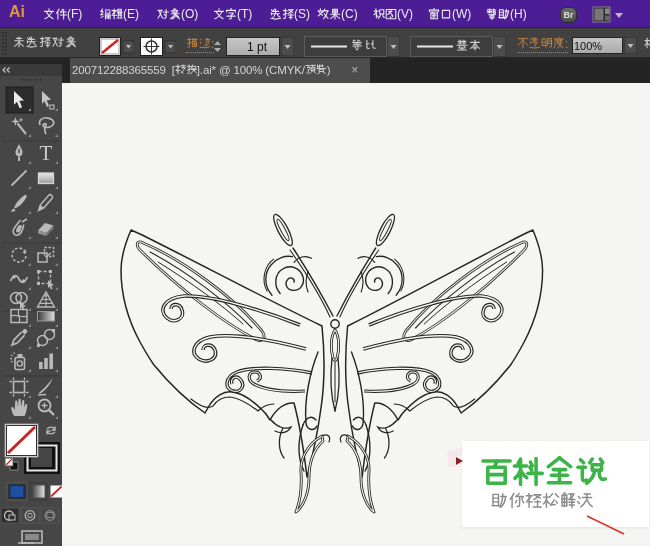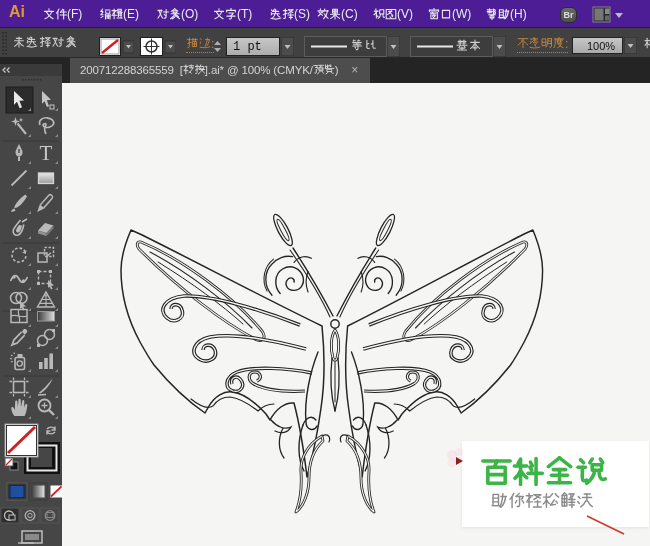--- a/index.html
+++ b/index.html
@@ -330,21 +330,21 @@
             <path d="M12 14 L20 24"></path>
             <path d="M10 38 C16 42 16 50 10 56"></path>
             <path d="M8 84 C32 92 62 92 90 82"></path>
           </g>
         </g>
       </svg><span style="color:#c9883f;font-size:12px">:</span></div>
 <svg class="abs" style="left:213px;top:12px" width="9" height="14">
       <path d="M1 5 L4.5 1 L8 5 Z" fill="#adadad"></path>
       <path d="M1 8 L8 8 L4.5 12 Z" fill="#adadad"></path>
     </svg>
-<div class="abs" style="left:226px;top:9px;width:54px;height:19px;background:linear-gradient(#c6c6c6,#adadad);border:1px solid #222;font-size:12px;color:#111;line-height:18px;padding-left:6px;font-family:Liberation Mono, monospace">1 pt</div>
+<div class="abs" style="left:226px;top:9px;width:54px;height:19px;background:linear-gradient(#c6c6c6,#adadad);border:1px solid #222;font-size:12px;color:#111;line-height:18px;padding-left:20px;font-family:Liberation Sans, sans-serif">1 pt</div>
 <svg class="abs" style="left:281px;top:9px" width="13" height="19">
       <rect x="0" y="0" width="13" height="19" fill="#4c4c4c" stroke="#2a2a2a"></rect>
       <path d="M3.5 8 L9.5 8 L6.5 12 Z" fill="#c0c0c0"></path>
     </svg>
 <div class="abs" style="left:304px;top:8px;width:83px;height:21px;background:#3d3d3d;border:1px solid #5c5c5c"></div>
 <svg class="abs" style="left:309px;top:8px" width="40" height="21">
       <line x1="2" y1="10.5" x2="38" y2="10.5" stroke="#e8e8e8" stroke-width="2"></line>
     </svg>
 <div class="ctxt" style="left:351px;top:11px"><svg width="25" height="12" style="vertical-align:-1px" viewBox="0 0 25 12">
         <g fill="none" stroke="#d0d0d0" stroke-width="9" stroke-linecap="round" stroke-linejoin="round">
@@ -439,21 +439,21 @@
             <path d="M18 16 V56 C18 72 14 82 8 90"></path>
             <path d="M30 26 H78"></path>
             <path d="M40 20 V42"></path>
             <path d="M64 20 V42"></path>
             <path d="M32 42 H74"></path>
             <path d="M38 56 H72 C64 72 52 84 38 90"></path>
             <path d="M44 58 C54 72 68 82 84 88"></path>
           </g>
         </g>
       </svg><span style="color:#c9883f;font-size:12px">:</span></div>
-<div class="abs" style="left:572px;top:9px;width:51px;height:17px;background:linear-gradient(#c6c6c6,#aaaaaa);border:1px solid #222;font-size:11px;color:#111;line-height:16px;padding-left:14px">100%</div>
+<div class="abs" style="left:572px;top:9px;width:51px;height:17px;background:linear-gradient(#c6c6c6,#aaaaaa);border:1px solid #222;font-size:11px;color:#111;line-height:16px;padding-left:1px">100%</div>
 <svg class="abs" style="left:624px;top:9px" width="13" height="17">
       <rect width="13" height="17" fill="#4c4c4c" stroke="#2a2a2a"></rect>
       <path d="M3.5 7 L9.5 7 L6.5 11 Z" fill="#c0c0c0"></path>
     </svg>
 <div class="ctxt" style="left:644px;top:9px"><svg width="12" height="12" style="vertical-align:-1px" viewBox="0 0 12 12">
         <g fill="none" stroke="#cccccc" stroke-width="9" stroke-linecap="round" stroke-linejoin="round">
           <g transform="translate(0,0) scale(0.12)">
             <path d="M26 10 V90"></path>
             <path d="M8 30 H46"></path>
             <path d="M26 44 C20 58 14 66 8 70"></path>
@@ -462,21 +462,21 @@
             <path d="M84 8 L90 18"></path>
             <path d="M52 26 H96"></path>
             <path d="M50 44 H98"></path>
             <path d="M48 62 H96"></path>
             <path d="M73 26 V94"></path>
           </g>
         </g>
       </svg></div>
 </div>
 <div id="tabstrip">
-    <div id="tab" style="padding-left:10px"><span>200712288365559&nbsp; [</span><svg width="22" height="11" style="vertical-align:-1px" viewBox="0 0 22 11">
+    <div id="tab" style="padding-left:2px"><span>200712288365559&nbsp; [</span><svg width="22" height="11" style="vertical-align:-1px" viewBox="0 0 22 11">
         <g fill="none" stroke="#d4d4d4" stroke-width="9" stroke-linecap="round" stroke-linejoin="round">
           <g transform="translate(0,0) scale(0.11)">
             <path d="M8 22 H46"></path>
             <path d="M26 8 V90"></path>
             <path d="M8 60 H46"></path>
             <path d="M36 30 L14 52"></path>
             <path d="M54 16 H96"></path>
             <path d="M58 34 H94"></path>
             <path d="M74 8 V34"></path>
             <path d="M88 34 C82 56 70 70 54 78"></path>

